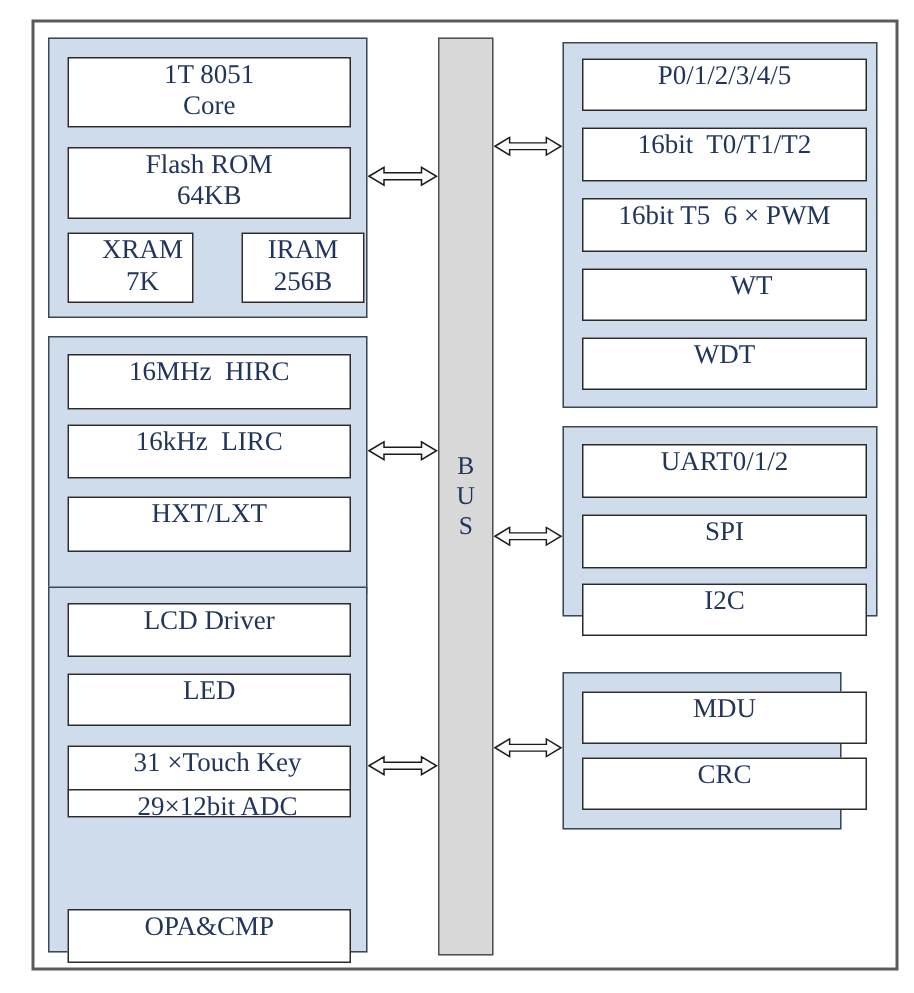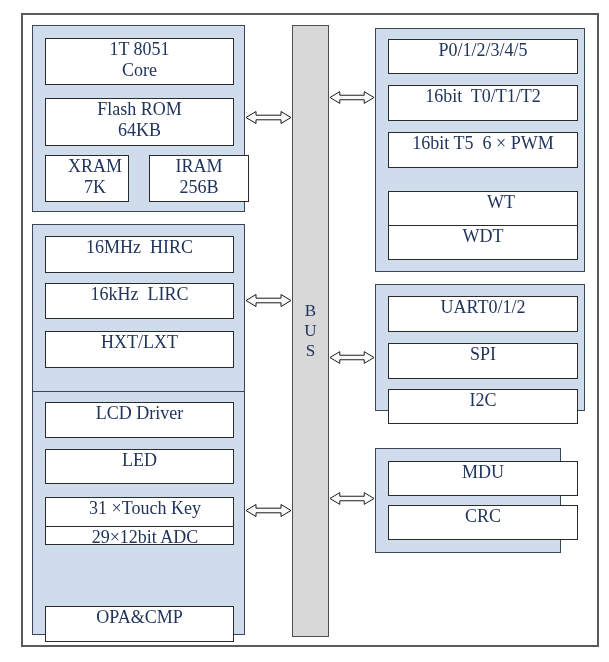--- a/index.html
+++ b/index.html
@@ -79,21 +79,21 @@
     <span>Core</span>
   </div>
   <div class="box" style="left:12px; top:72px; width:189px; height:48px;">
     <span>Flash ROM</span>
     <span>64KB</span>
   </div>
   <div class="box" style="left:12px; top:129px; width:84px; height:47px;padding-left:16px;">
     <span>XRAM</span>
     <span>7K</span>
   </div>
-  <div class="box" style="left:116px; top:129px; width:100px; height:47px;">
+  <div class="box" style="left:128px; top:129px; width:82px; height:47px;">
     <span>IRAM</span>
     <span>256B</span>
   </div>
 </div>
 
 <div class="group" style="left:32px; top:224px; width:213px; height:172px;">
   <div class="box" style="left:12px; top:11px; width:189px; height:37px;">
     <span>16MHz  HIRC</span>
   </div>
   <div class="box" style="left:12px; top:58px; width:189px; height:36px;">
@@ -125,21 +125,21 @@
 <div class="group" style="left:375px; top:28px; width:210px; height:244px;">
   <div class="box" style="left:12px; top:10px; width:190px; height:35px;">
     <span>P0/1/2/3/4/5</span>
   </div>
   <div class="box" style="left:12px; top:56px; width:190px; height:36px;">
     <span>16bit  T0/T1/T2</span>
   </div>
   <div class="box" style="left:12px; top:103px; width:190px; height:36px;">
     <span>16bit T5  6 × PWM</span>
   </div>
-  <div class="box" style="left:12px; top:162px; width:190px; height:35px;padding-left:36px;">
+  <div class="box" style="left:12px; top:150px; width:190px; height:35px;padding-left:36px;">
     <span>WT</span>
   </div>
   <div class="box" style="left:12px; top:196px; width:190px; height:35px;">
     <span>WDT</span>
   </div>
 </div>
 
 <div class="group" style="left:375px; top:284px; width:210px; height:127px;">
   <div class="box" style="left:12px; top:11px; width:190px; height:36px;">
     <span>UART0/1/2</span>

